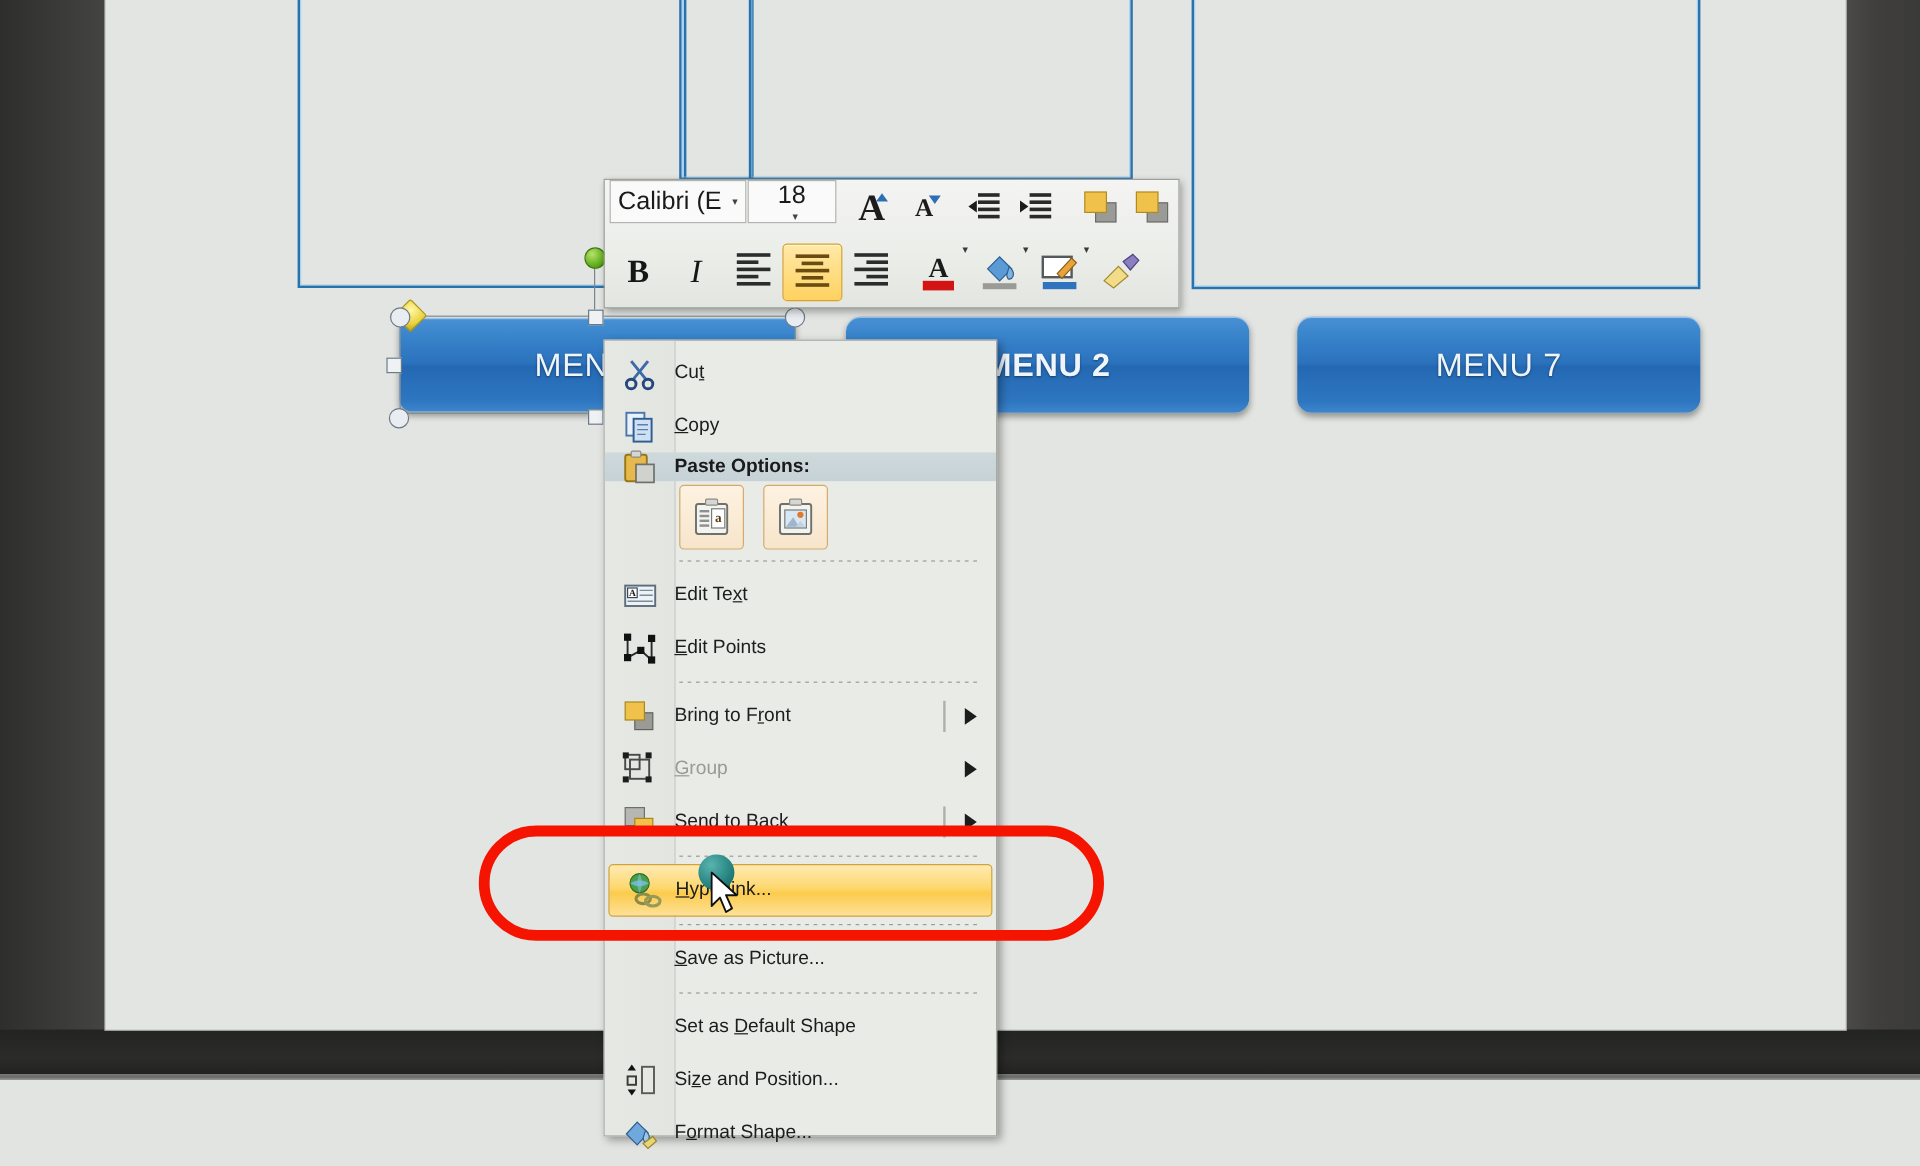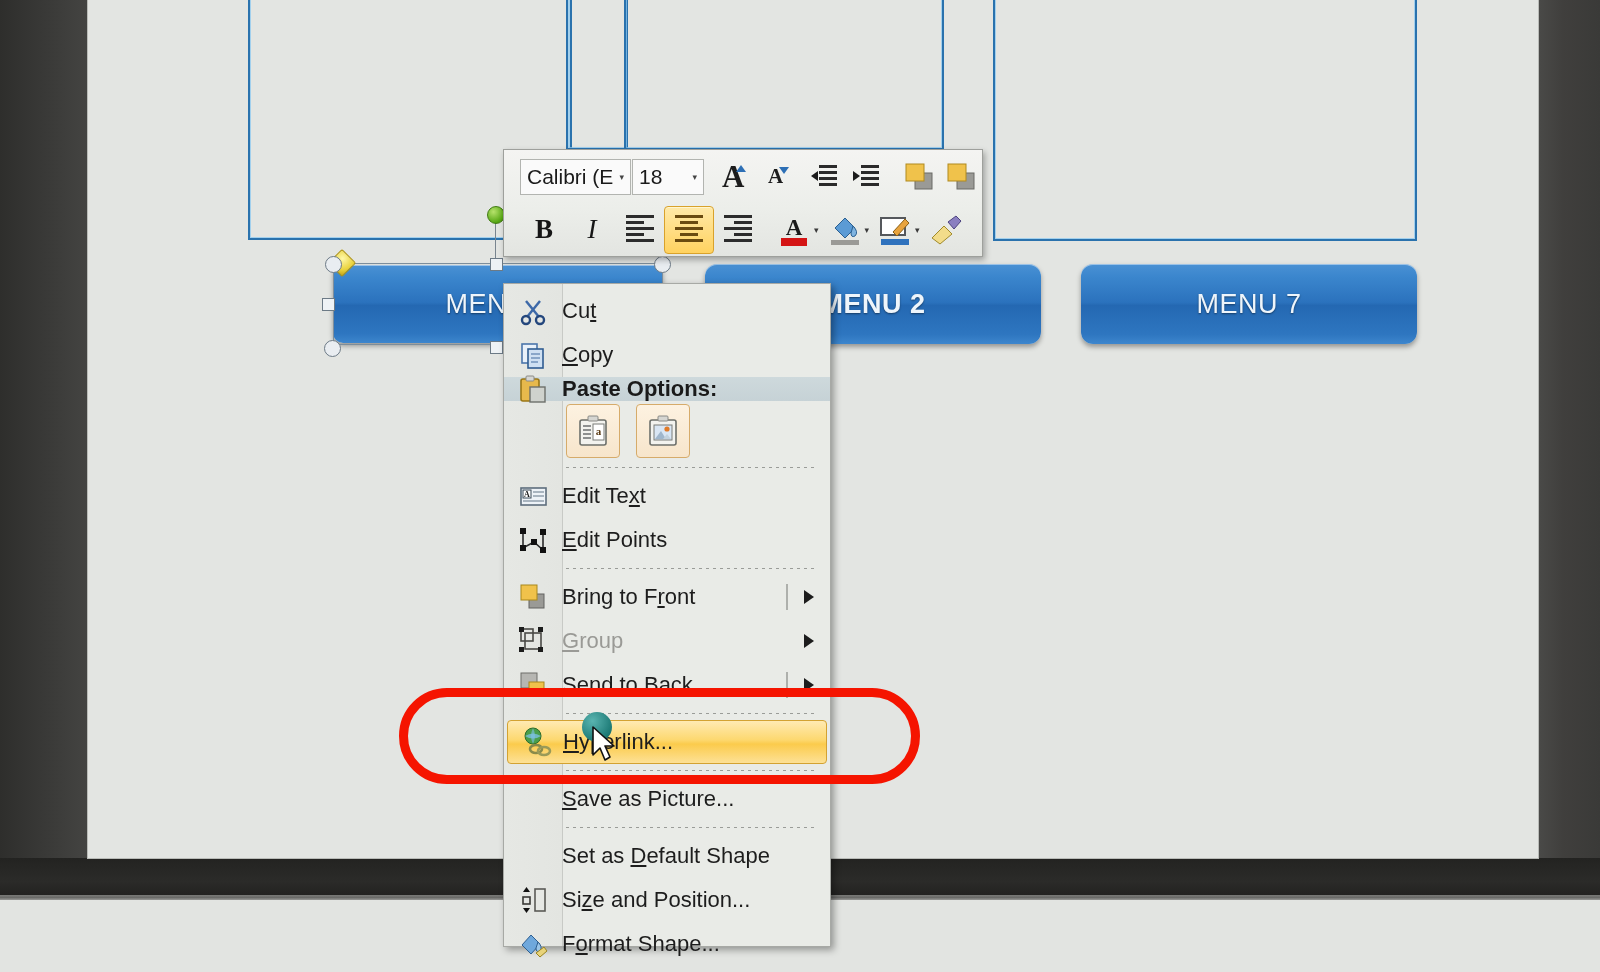--- a/index.html
+++ b/index.html
@@ -54,27 +54,27 @@
      background:radial-gradient(circle at 34% 30%,#b6e26b,#56a713 70%,#3d7c0c);
      border:1px solid #3f7a10;}
   .adj-handle{position:absolute;left:244px;top:253px;width:18px;height:18px;
      background:radial-gradient(circle at 35% 30%,#fff8a8,#e9d23c 65%,#c2a214);
      border:1px solid #b09512;transform:rotate(45deg);border-radius:2px;}
 
   
   #mini-toolbar{position:absolute;left:503px;top:149px;width:478px;height:106px;
      background:linear-gradient(to bottom,#f4f4f2 0%,#eceeea 55%,#e3e5e1 100%);
      border:1px solid #9ea09c;box-shadow:2px 3px 6px rgba(0,0,0,.3);}
-  .mt-row{display:flex;align-items:center;height:53px;padding-left:16px;box-sizing:border-box;}
+  .mt-row{display:flex;align-items:flex-start;height:53px;padding-left:4px;box-sizing:border-box;}
   .mt-combo{height:36px;border:1px solid #b2b4b0;background:#fafafa;display:flex;align-items:center;
      justify-content:space-between;padding:0 6px;box-sizing:border-box;}
   .mt-combo .txt{font-size:21px;color:#1a1a1a;}
   .mt-combo .arw{font-size:9px;color:#444;margin-left:6px;}
   #font-name-combo{width:124px;}
-  #font-size-combo{width:80px;margin-left:1px;}
+  #font-size-combo{width:80px;margin-left:1px;flex-direction:column;}
   .mt-btn{width:48px;height:46px;display:flex;align-items:center;justify-content:center;
      position:relative;cursor:default;}
   .mt-btn.active{background:linear-gradient(to bottom,#ffe9a8,#ffd260);
      border:1px solid #d9a22b;border-radius:4px;box-shadow:inset 0 1px 0 #fff6cf;}
   .glyph-A-big{font-family:"Liberation Serif",serif;font-size:31px;font-weight:bold;color:#1c1c1c;}
   .glyph-A-sm{font-family:"Liberation Serif",serif;font-size:21px;font-weight:bold;color:#1c1c1c;}
   .tri-up{width:0;height:0;border-left:5px solid transparent;border-right:5px solid transparent;
      border-bottom:7px solid #2d6fb5;position:absolute;top:11px;right:8px;}
   .tri-dn{width:0;height:0;border-left:5px solid transparent;border-right:5px solid transparent;
      border-top:7px solid #2d6fb5;position:absolute;top:13px;right:8px;}
@@ -89,21 +89,21 @@
   .lines.actv i{background:#6a4b10;}
   .sm-arw{font-size:9px;color:#3a3a3a;margin-left:-4px;margin-right:2px;}
 
   
   #context-menu{position:absolute;left:503px;top:283px;width:328px;height:664px;
      background:#e9ebe7;border:1px solid #a7a9a5;box-shadow:3px 3px 7px rgba(0,0,0,.35);
      box-sizing:border-box;}
   #icon-gutter{position:absolute;left:0;top:0;width:58px;height:100%;
      background:linear-gradient(to right,#e6e8e4,#e3e5e1);border-right:1px solid #c8cac6;}
   .mi{position:relative;display:flex;align-items:center;height:44px;padding-left:58px;box-sizing:border-box;}
-  .mi .lbl{font-size:22px;color:#1d1d1d;white-space:nowrap;}
+  .mi .lbl{font-size:16px;color:#1d1d1d;white-space:nowrap;}
   .mi .lbl u{text-decoration:underline;}
   .mi.disabled .lbl{color:#9a9a96;}
   .mi.header{background:linear-gradient(to bottom,#ced9dc,#c6d2d6);height:24px;}
   .mi.header .lbl{font-weight:bold;color:#1a1a1a;}
   .mi.highlight{background:linear-gradient(to bottom,#ffeab3 0%,#fdd86f 45%,#fbcb4c 55%,#fde196 100%);
      border:1px solid #d3a232;border-radius:4px;margin:0 3px;padding-left:55px;}
   .mi .submenu-arw{position:absolute;right:16px;width:0;height:0;
      border-top:7px solid transparent;border-bottom:7px solid transparent;border-left:10px solid #1c1c1c;}
   .mi .divider-bar{position:absolute;right:42px;width:2px;height:26px;background:#aeb0ac;}
   .sep{height:1px;margin:6px 14px 6px 62px;

